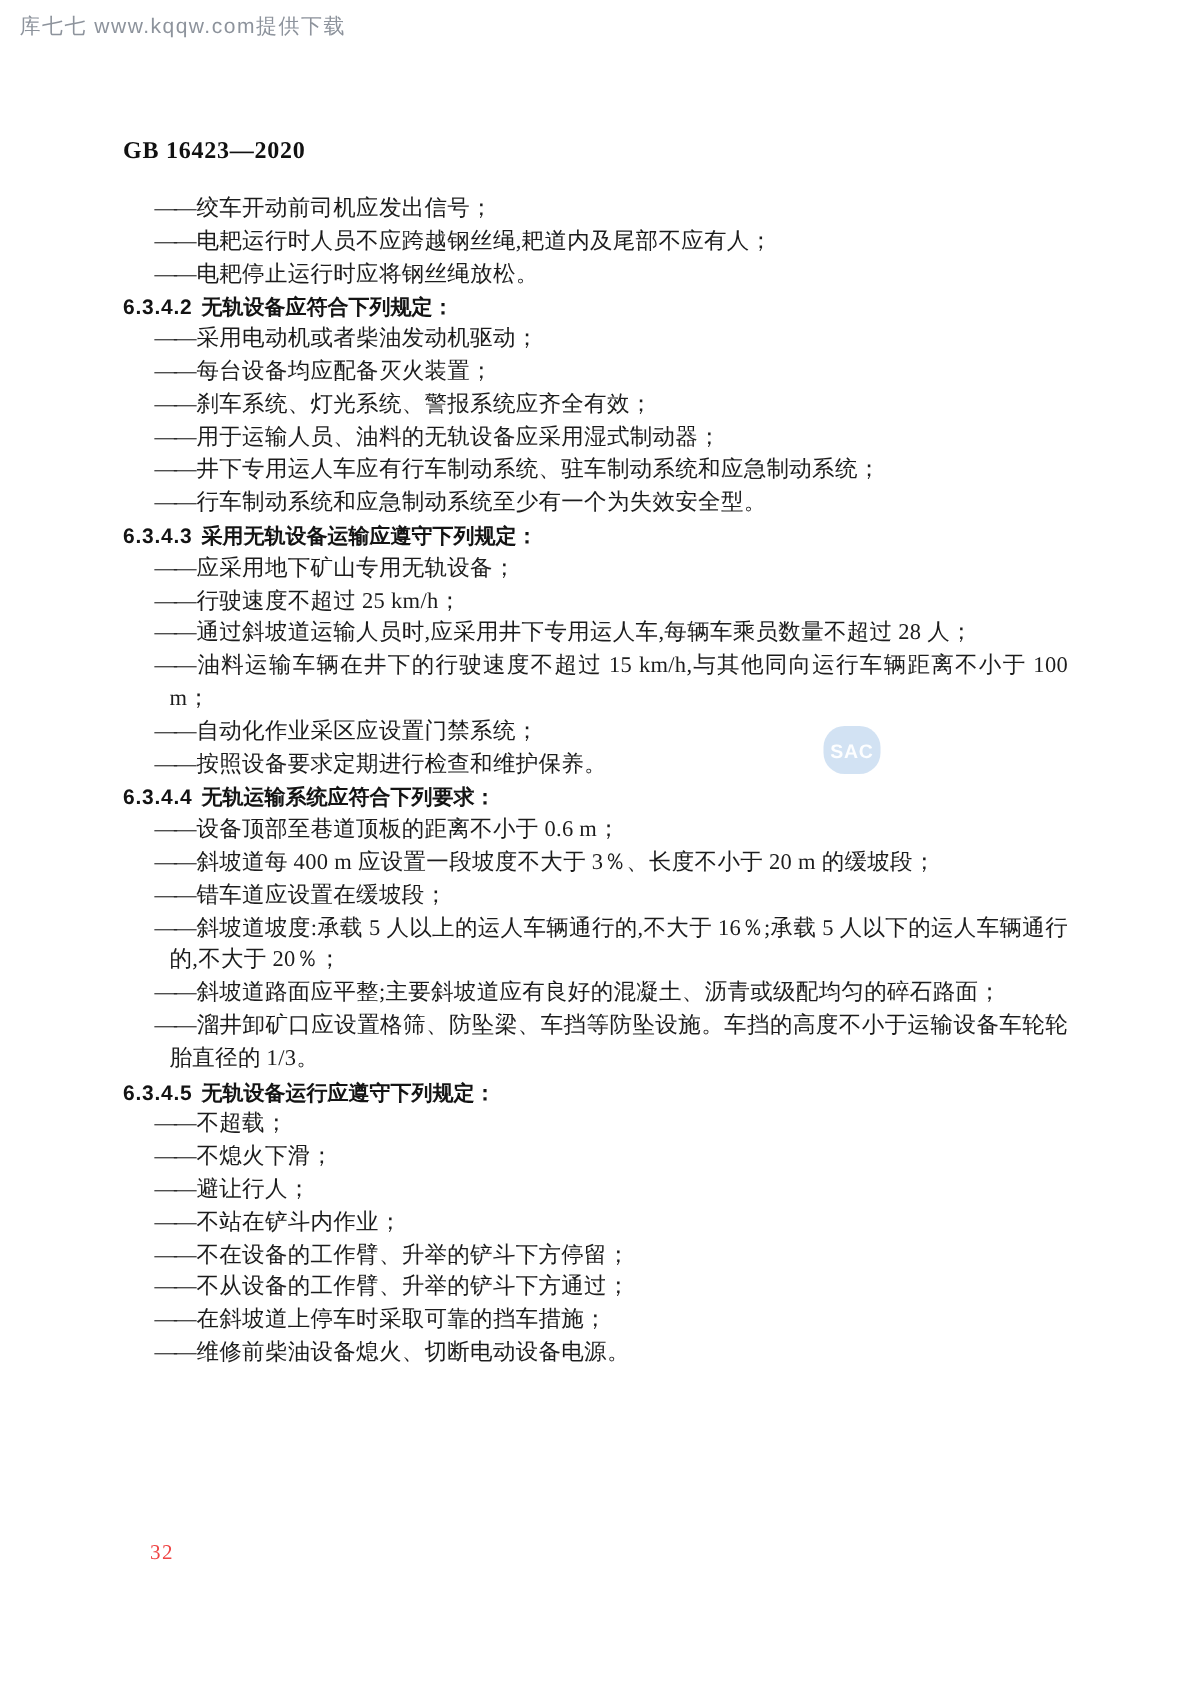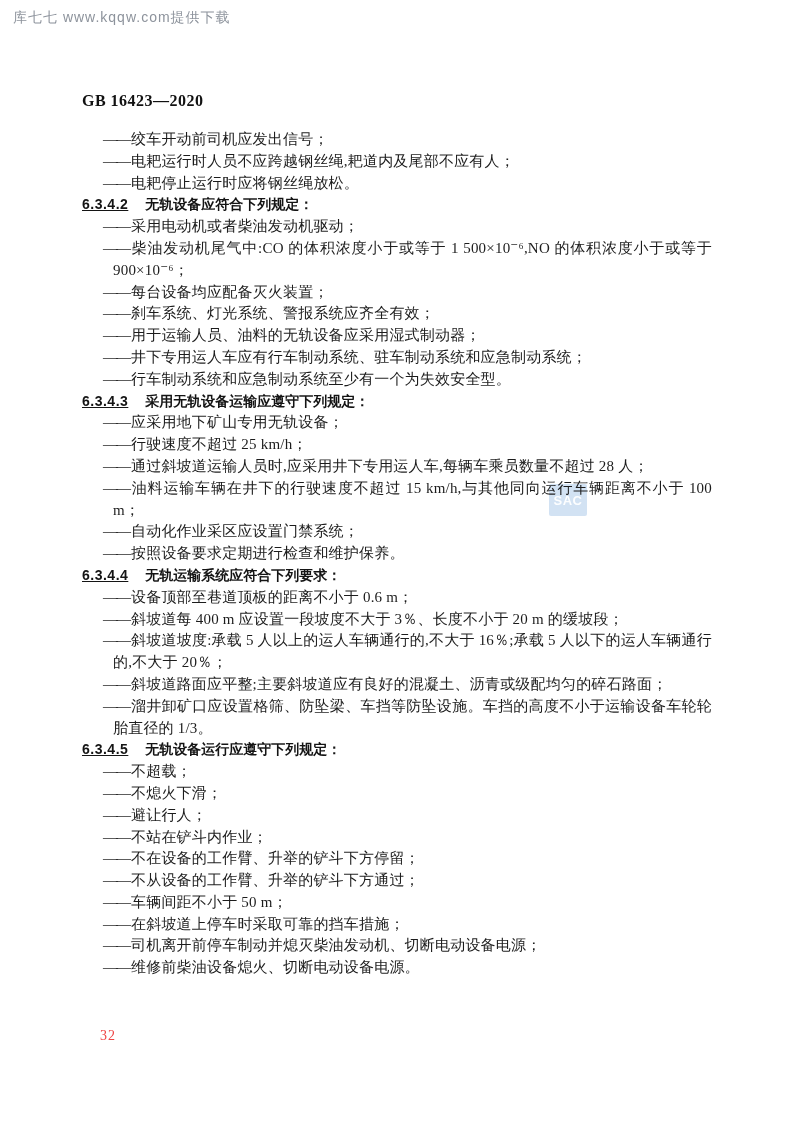--- a/index.html
+++ b/index.html
@@ -44,44 +44,43 @@
   }
   .clause-heading {
     font-family: "Liberation Sans", "DejaVu Sans", sans-serif;
     font-weight: bold;
     font-size: 14px;
     color: #141414;
     text-align: left;
   }
   .clause-number {
     display: inline-block;
-    margin-right: 17px;
+    margin-right: 6px;
     letter-spacing: 0.5px;
-    text-decoration: underline;
   }
   .list-item {
     margin-left: 31px;
     text-indent: -10px;
     letter-spacing: 0.2px;
   }
   .dash {
     display: inline-block;
     width: 28px;
     text-indent: 0;
     letter-spacing: -2px;
     vertical-align: baseline;
   }
   .sac-stamp {
     position: absolute;
     left: 549px;
     top: 484px;
     width: 38px;
     height: 32px;
     background: rgba(165, 197, 231, 0.5);
-    border-radius: 2px;
+    border-radius: 14px;
     display: flex;
     align-items: center;
     justify-content: center;
     z-index: 0;
     font-family: "Liberation Sans", "DejaVu Sans", sans-serif;
     font-weight: bold;
     font-size: 13px;
     color: rgba(255, 255, 255, 0.95);
     letter-spacing: 0.5px;
   }
@@ -106,47 +105,45 @@
   <div class="sac-stamp">
     <span>SAC</span>
   </div>
 
   <div class="doc-body" id="doc-body">
       <div class="list-item"><span class="dash">——</span><span>绞车开动前司机应发出信号；</span></div>
       <div class="list-item"><span class="dash">——</span><span>电耙运行时人员不应跨越钢丝绳,耙道内及尾部不应有人；</span></div>
       <div class="list-item"><span class="dash">——</span><span>电耙停止运行时应将钢丝绳放松。</span></div>
       <div class="clause-heading"><span class="clause-number">6.3.4.2</span><span>无轨设备应符合下列规定：</span></div>
       <div class="list-item"><span class="dash">——</span><span>采用电动机或者柴油发动机驱动；</span></div>
-      <div class="list-item"><span class="dash">——</span><span>柴油发动机尾气中:CO 的体积浓度小于或等于 1 500×10⁻⁶,NO 的体积浓度小于或等于 900×10⁻⁶；</span></div>
       <div class="list-item"><span class="dash">——</span><span>每台设备均应配备灭火装置；</span></div>
       <div class="list-item"><span class="dash">——</span><span>刹车系统、灯光系统、警报系统应齐全有效；</span></div>
       <div class="list-item"><span class="dash">——</span><span>用于运输人员、油料的无轨设备应采用湿式制动器；</span></div>
       <div class="list-item"><span class="dash">——</span><span>井下专用运人车应有行车制动系统、驻车制动系统和应急制动系统；</span></div>
       <div class="list-item"><span class="dash">——</span><span>行车制动系统和应急制动系统至少有一个为失效安全型。</span></div>
       <div class="clause-heading"><span class="clause-number">6.3.4.3</span><span>采用无轨设备运输应遵守下列规定：</span></div>
       <div class="list-item"><span class="dash">——</span><span>应采用地下矿山专用无轨设备；</span></div>
       <div class="list-item"><span class="dash">——</span><span>行驶速度不超过 25 km/h；</span></div>
       <div class="list-item"><span class="dash">——</span><span>通过斜坡道运输人员时,应采用井下专用运人车,每辆车乘员数量不超过 28 人；</span></div>
       <div class="list-item"><span class="dash">——</span><span>油料运输车辆在井下的行驶速度不超过 15 km/h,与其他同向运行车辆距离不小于 100 m；</span></div>
       <div class="list-item"><span class="dash">——</span><span>自动化作业采区应设置门禁系统；</span></div>
       <div class="list-item"><span class="dash">——</span><span>按照设备要求定期进行检查和维护保养。</span></div>
       <div class="clause-heading"><span class="clause-number">6.3.4.4</span><span>无轨运输系统应符合下列要求：</span></div>
       <div class="list-item"><span class="dash">——</span><span>设备顶部至巷道顶板的距离不小于 0.6 m；</span></div>
       <div class="list-item"><span class="dash">——</span><span>斜坡道每 400 m 应设置一段坡度不大于 3％、长度不小于 20 m 的缓坡段；</span></div>
+      <div class="list-item"><span class="dash">——</span><span>错车道应设置在缓坡段；</span></div>
       <div class="list-item"><span class="dash">——</span><span>斜坡道坡度:承载 5 人以上的运人车辆通行的,不大于 16％;承载 5 人以下的运人车辆通行的,不大于 20％；</span></div>
       <div class="list-item"><span class="dash">——</span><span>斜坡道路面应平整;主要斜坡道应有良好的混凝土、沥青或级配均匀的碎石路面；</span></div>
       <div class="list-item"><span class="dash">——</span><span>溜井卸矿口应设置格筛、防坠梁、车挡等防坠设施。车挡的高度不小于运输设备车轮轮胎直径的 1/3。</span></div>
       <div class="clause-heading"><span class="clause-number">6.3.4.5</span><span>无轨设备运行应遵守下列规定：</span></div>
       <div class="list-item"><span class="dash">——</span><span>不超载；</span></div>
       <div class="list-item"><span class="dash">——</span><span>不熄火下滑；</span></div>
       <div class="list-item"><span class="dash">——</span><span>避让行人；</span></div>
       <div class="list-item"><span class="dash">——</span><span>不站在铲斗内作业；</span></div>
       <div class="list-item"><span class="dash">——</span><span>不在设备的工作臂、升举的铲斗下方停留；</span></div>
       <div class="list-item"><span class="dash">——</span><span>不从设备的工作臂、升举的铲斗下方通过；</span></div>
-      <div class="list-item"><span class="dash">——</span><span>车辆间距不小于 50 m；</span></div>
       <div class="list-item"><span class="dash">——</span><span>在斜坡道上停车时采取可靠的挡车措施；</span></div>
-      <div class="list-item"><span class="dash">——</span><span>司机离开前停车制动并熄灭柴油发动机、切断电动设备电源；</span></div>
       <div class="list-item"><span class="dash">——</span><span>维修前柴油设备熄火、切断电动设备电源。</span></div>
     </div>
 
   <div class="page-number">32</div>
 
 </div>
 
 </body></html>

